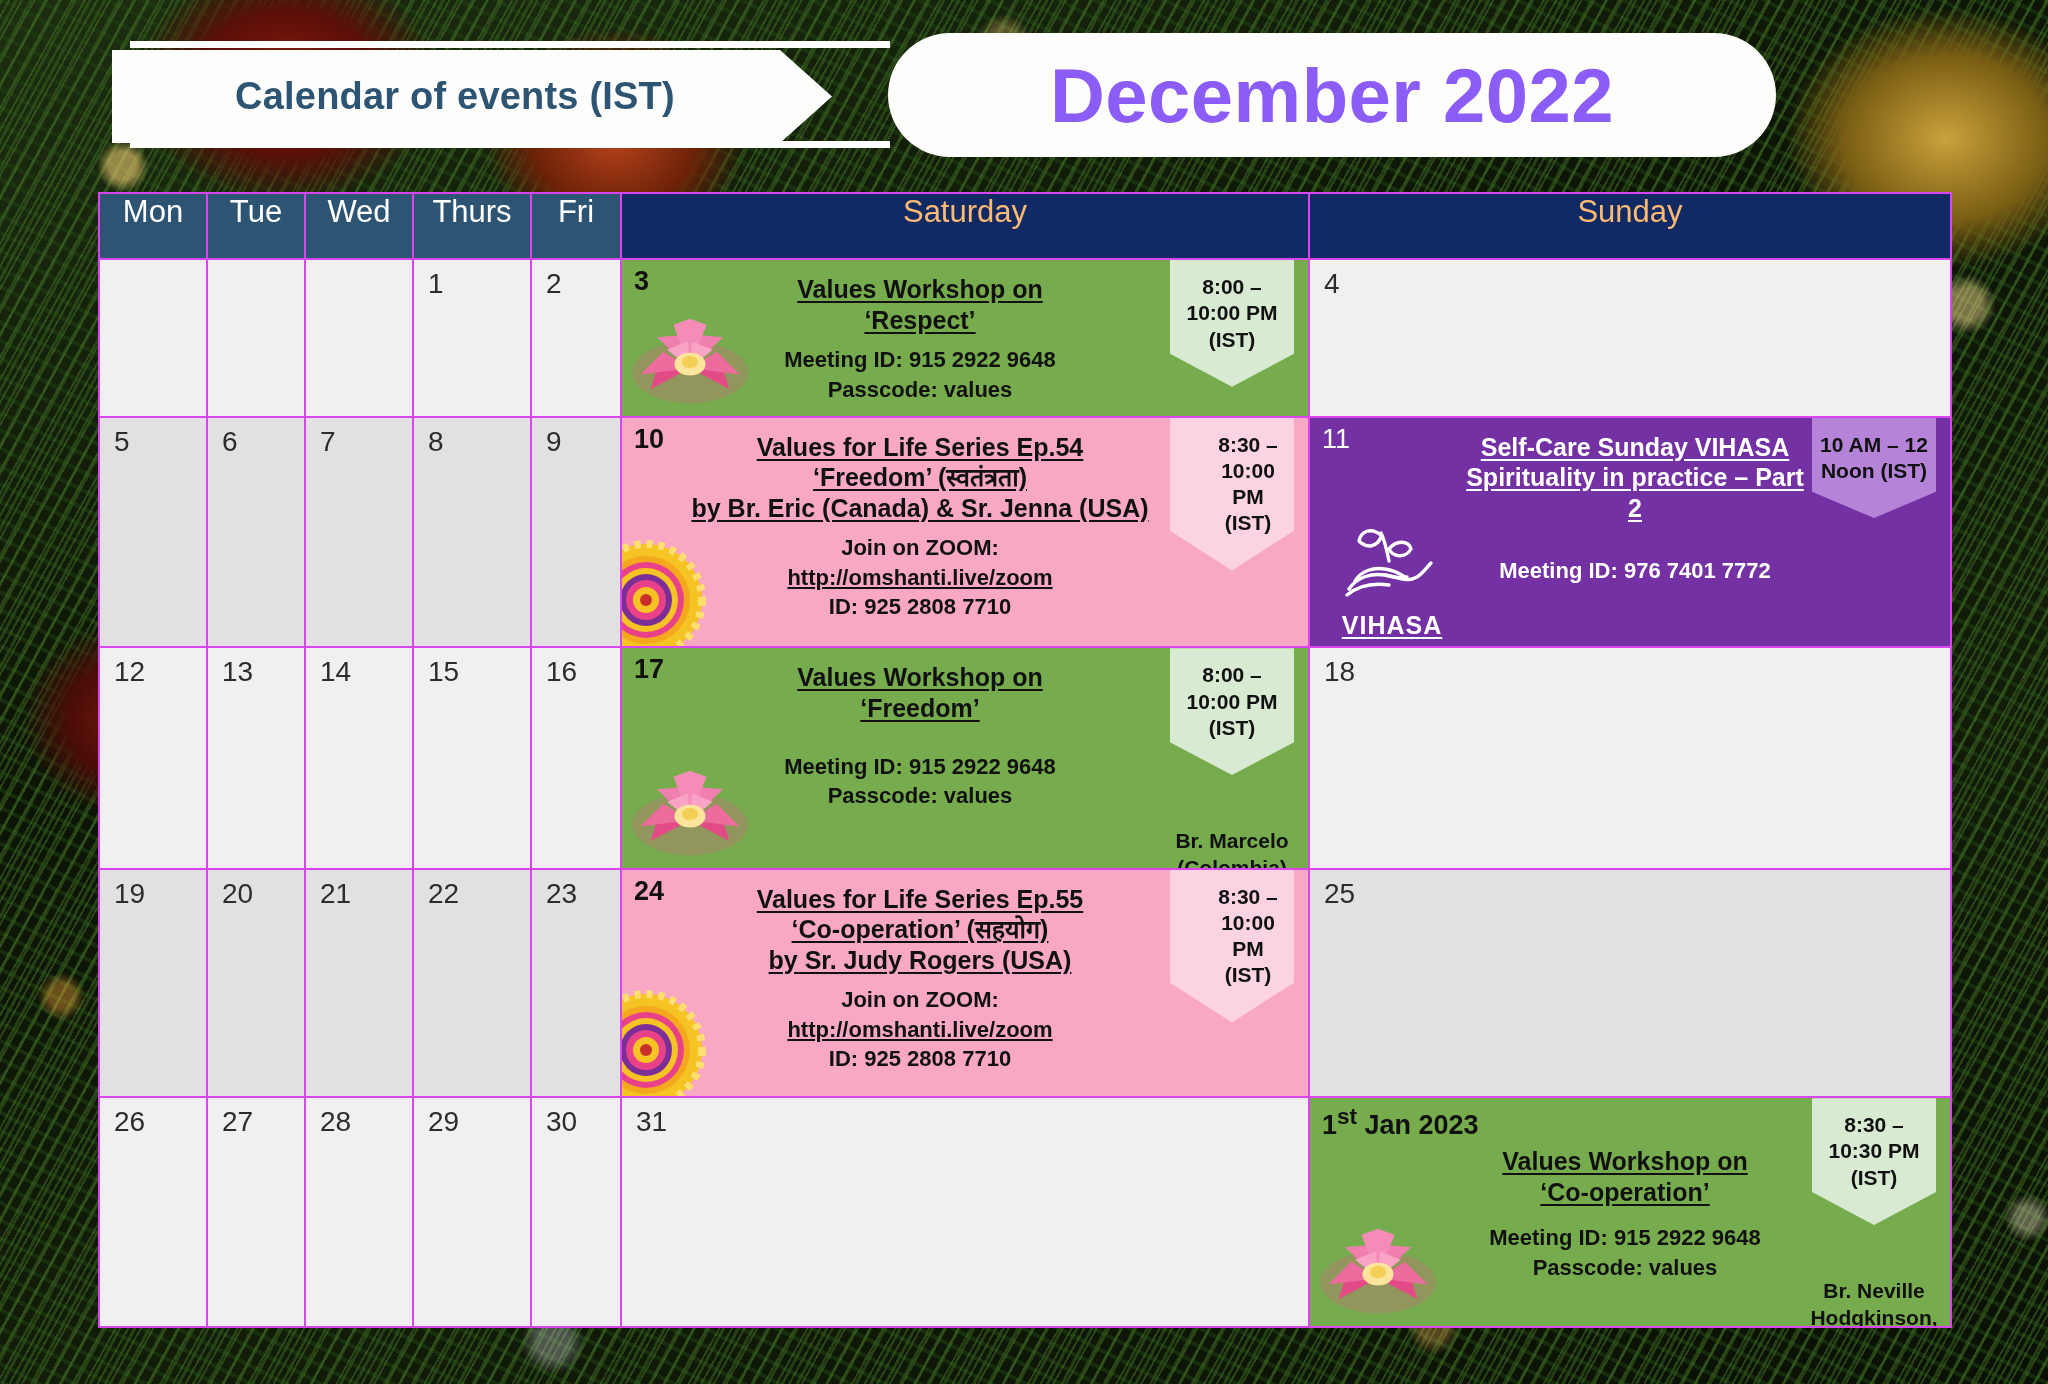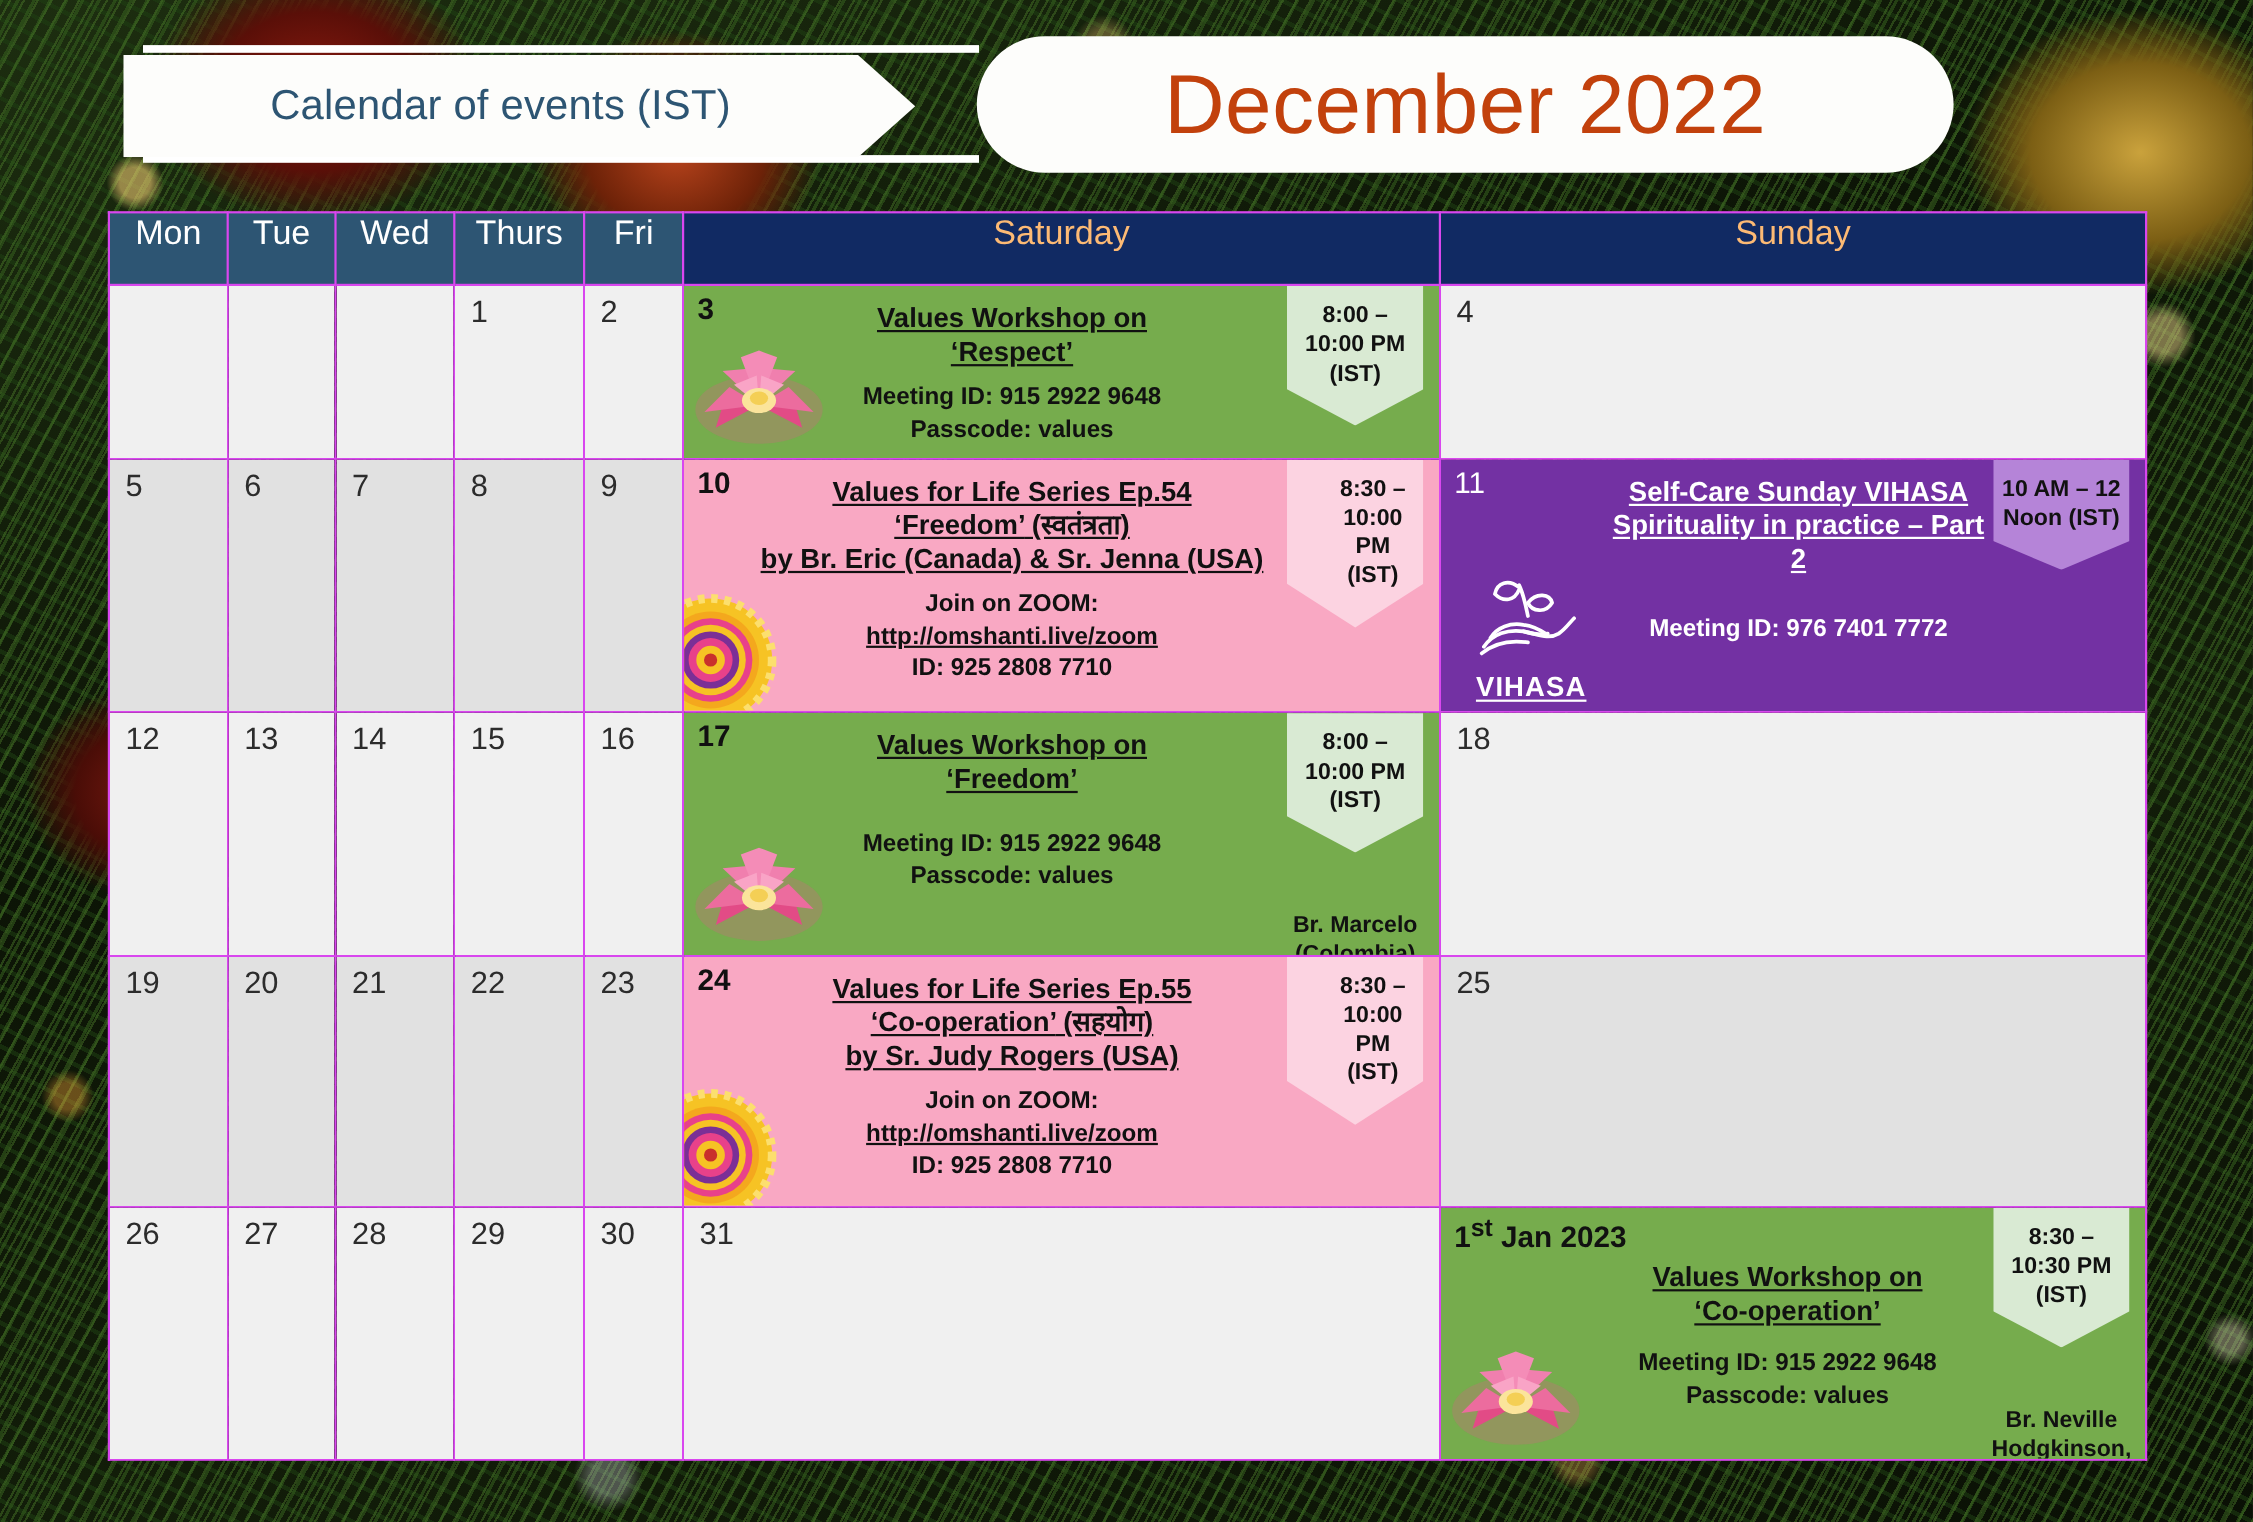--- a/index.html
+++ b/index.html
@@ -50,33 +50,33 @@
   .rule.bottom { top: 141px; }
 
   .ribbon-left {
     position: absolute; left: 112px; top: 50px;
     width: 720px; height: 93px;
     background: #fdfdfb;
     display: flex; align-items: center; justify-content: center;
     clip-path: polygon(0 0, calc(100% - 52px) 0, 100% 50%, calc(100% - 52px) 100%, 0 100%);
   }
   .ribbon-left-text {
-    font-size: 38px; font-weight: normal; color: #2d5573;
+    font-size: 38px; font-weight: bold; color: #2d5573;
     letter-spacing: .2px; padding-right: 34px;
   }
 
   .ribbon-right {
     position: absolute; left: 888px; top: 33px;
     width: 888px; height: 124px;
     background: #fdfdfb;
     border-radius: 62px;
     display: flex; align-items: center; justify-content: center;
   }
   .ribbon-right-text {
-    font-size: 76px; font-weight: normal; color: #c2410c; letter-spacing: .5px;
+    font-size: 76px; font-weight: bold; color: #8b5cf6; letter-spacing: .5px;
   }
 
   
   #calendar {
     position: absolute; left: 98px; top: 192px;
     width: 1852px; height: 1136px;
     border-collapse: collapse;
     table-layout: fixed;
   }
   #calendar td, #calendar th { border: 2px solid #d946ef; padding: 0; vertical-align: top; }

